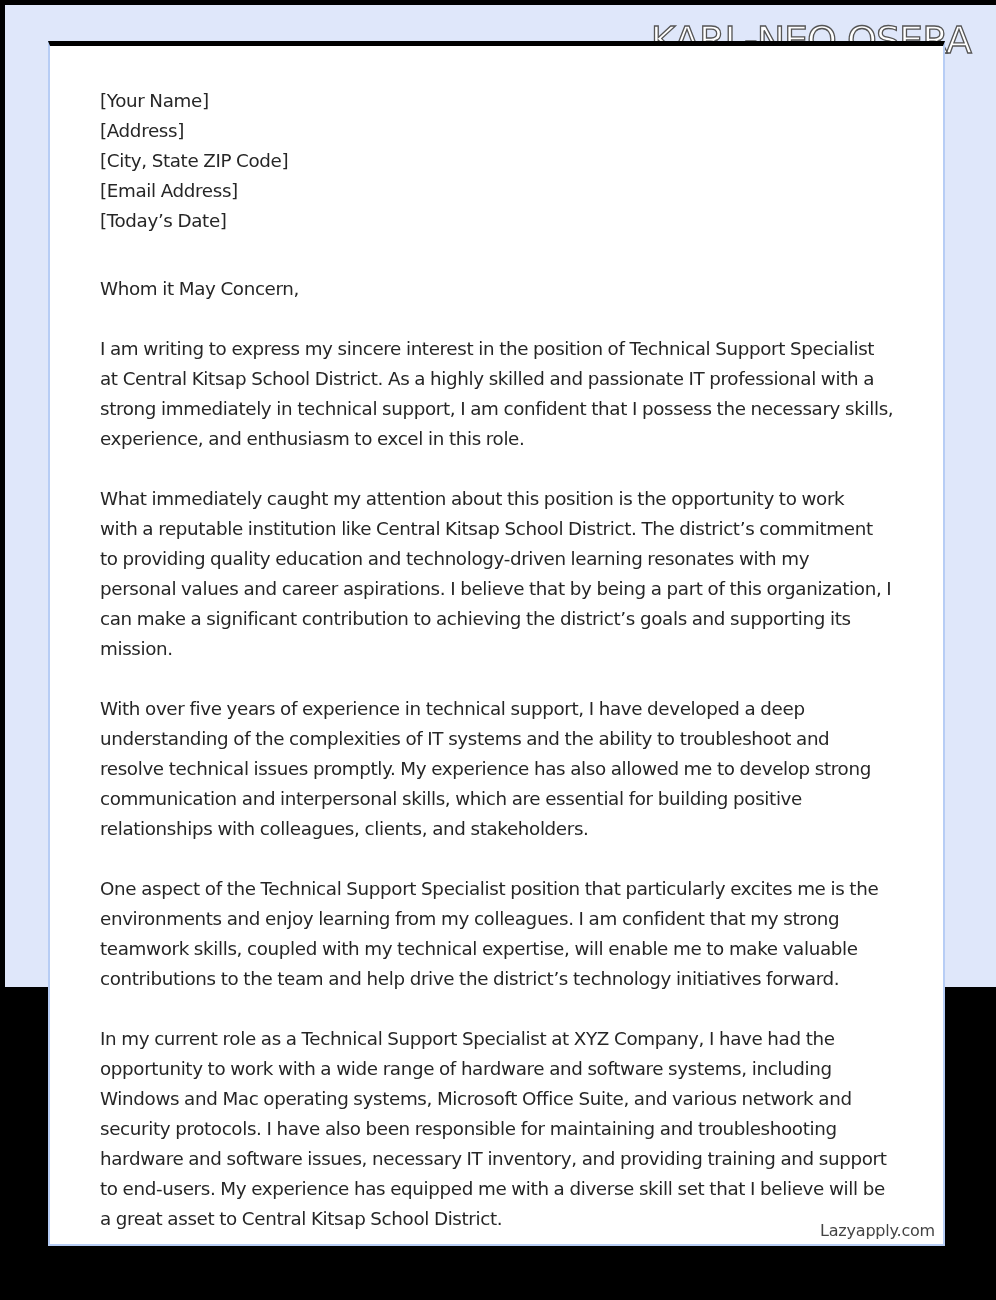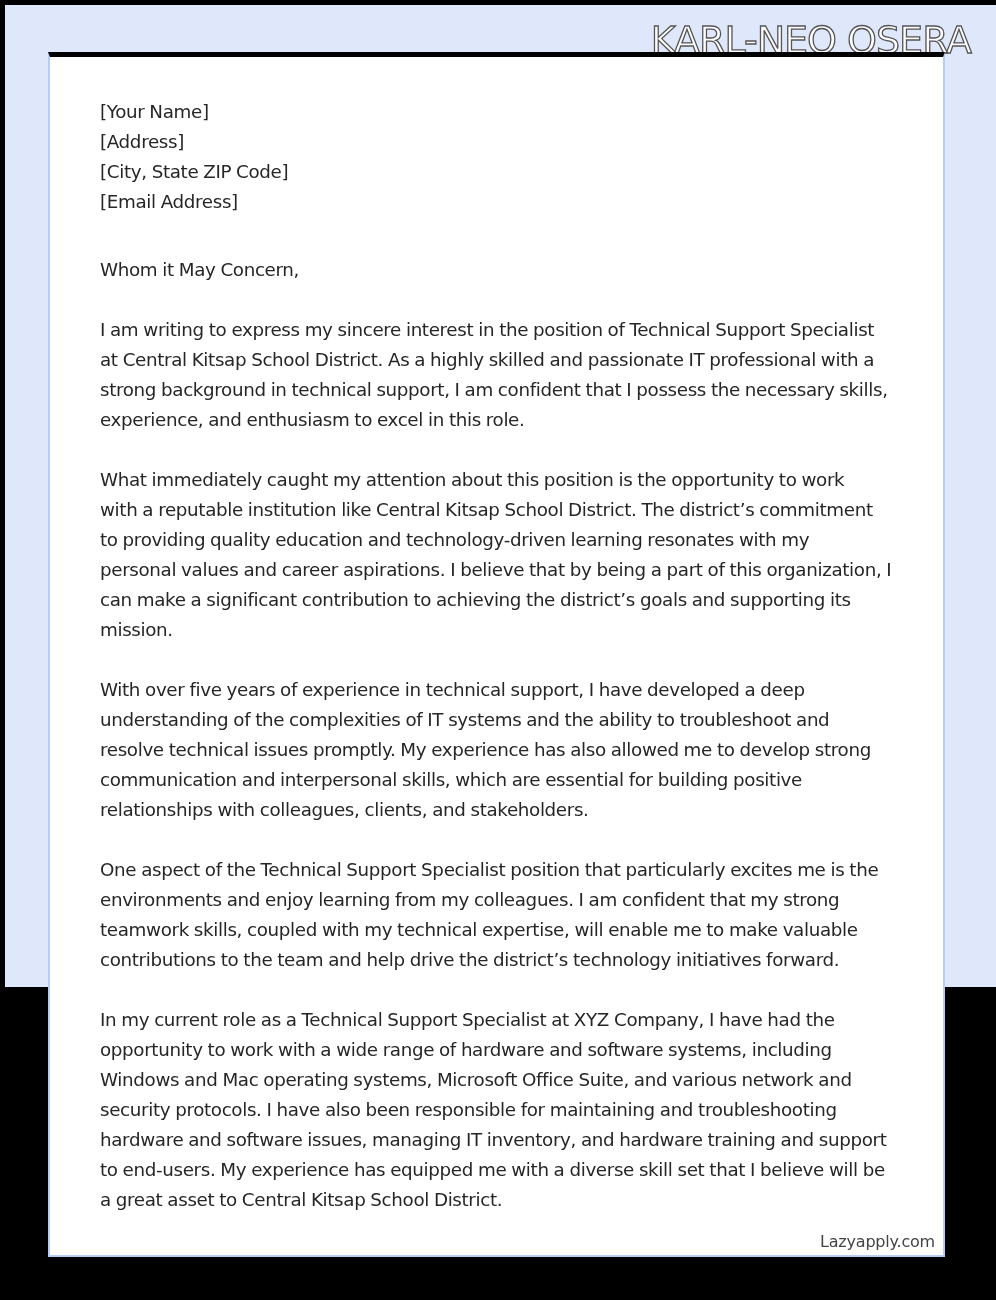--- a/index.html
+++ b/index.html
@@ -18,21 +18,21 @@
       position: absolute; right: 49px; top: 12px;
       font-family: "DejaVu Sans", sans-serif;
       font-size: 38px; line-height: 46px;
       letter-spacing: -1px;
       color: #ffffff;
       -webkit-text-stroke: 1.3px #555555;
       font-weight: normal;
       white-space: nowrap;
     }
     .page {
-      position: absolute; left: 43px; top: 47px; width: 897px; height: 1205px;
+      position: absolute; left: 43px; top: 36px; width: 897px; height: 1205px;
       background: #ffffff;
       border-top: 5px solid #000;
       border-left: 2px solid #b7cdf5;
       border-right: 2px solid #b7cdf5;
       border-bottom: 2px solid #b7cdf5;
       overflow: hidden;
       box-sizing: border-box;
     }
     .content {
       position: absolute; left: 50px; top: 40px; width: 800px;
@@ -54,30 +54,31 @@
 <div class="frame">
   <div class="name">KARL-NEO OSERA</div>
 
   <div class="page">
     <div class="content">
       <div>
         <span class="line">[Your Name]</span>
         <span class="line">[Address]</span>
         <span class="line">[City, State ZIP Code]</span>
         <span class="line">[Email Address]</span>
+        <span class="line">[Today’s Date]</span>
       </div>
       <div class="gap"></div>
       <div class="para">
         <span class="line">Whom it May Concern,</span>
       </div>
 
       <div class="para">
         <span class="line">I am writing to express my sincere interest in the position of Technical Support Specialist</span>
         <span class="line">at Central Kitsap School District. As a highly skilled and passionate IT professional with a</span>
-        <span class="line">strong background in technical support, I am confident that I possess the necessary skills,</span>
+        <span class="line">strong immediately in technical support, I am confident that I possess the necessary skills,</span>
         <span class="line">experience, and enthusiasm to excel in this role.</span>
       </div>
 
       <div class="para">
         <span class="line">What immediately caught my attention about this position is the opportunity to work</span>
         <span class="line">with a reputable institution like Central Kitsap School District. The district’s commitment</span>
         <span class="line">to providing quality education and technology-driven learning resonates with my</span>
         <span class="line">personal values and career aspirations. I believe that by being a part of this organization, I</span>
         <span class="line">can make a significant contribution to achieving the district’s goals and supporting its</span>
         <span class="line">mission.</span>
@@ -96,21 +97,21 @@
         <span class="line">environments and enjoy learning from my colleagues. I am confident that my strong</span>
         <span class="line">teamwork skills, coupled with my technical expertise, will enable me to make valuable</span>
         <span class="line">contributions to the team and help drive the district’s technology initiatives forward.</span>
       </div>
 
       <div class="para">
         <span class="line">In my current role as a Technical Support Specialist at XYZ Company, I have had the</span>
         <span class="line">opportunity to work with a wide range of hardware and software systems, including</span>
         <span class="line">Windows and Mac operating systems, Microsoft Office Suite, and various network and</span>
         <span class="line">security protocols. I have also been responsible for maintaining and troubleshooting</span>
-        <span class="line">hardware and software issues, managing IT inventory, and hardware training and support</span>
+        <span class="line">hardware and software issues, necessary IT inventory, and providing training and support</span>
         <span class="line">to end-users. My experience has equipped me with a diverse skill set that I believe will be</span>
         <span class="line">a great asset to Central Kitsap School District.</span>
       </div>
     </div>
 
     <div class="watermark">Lazyapply.com</div>
   </div>
 </div>
 
 </body></html>

